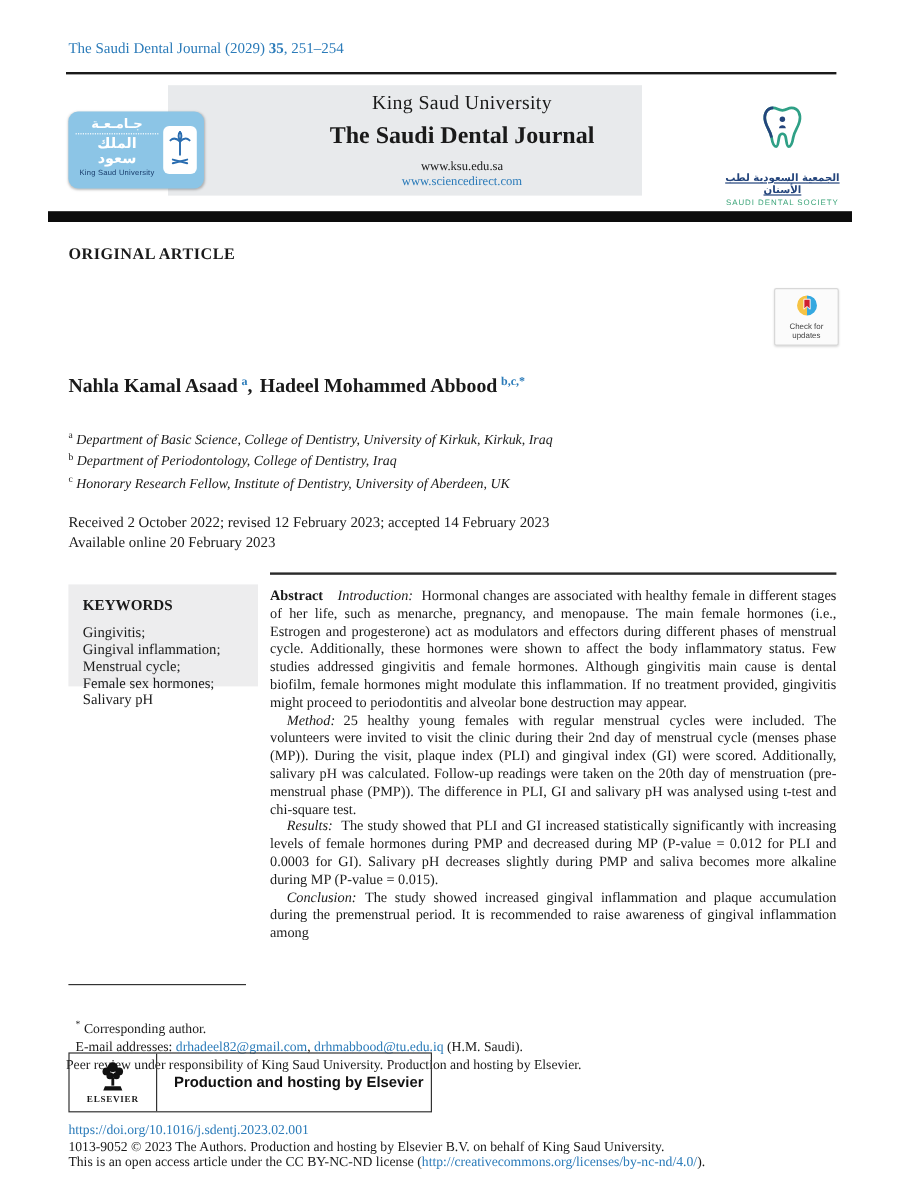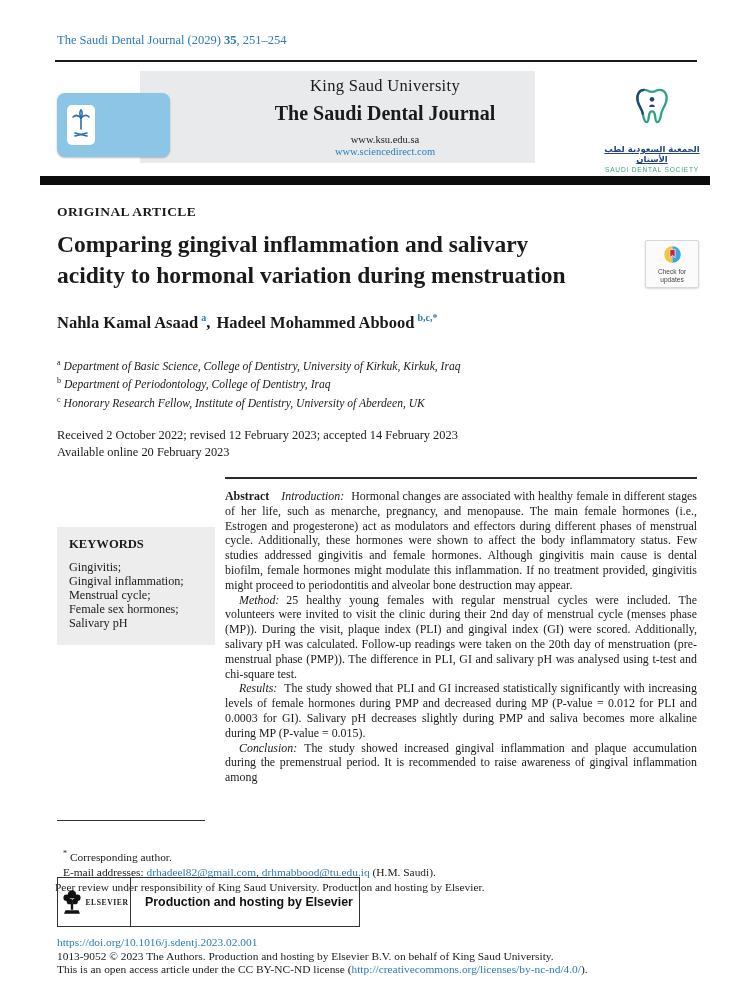--- a/index.html
+++ b/index.html
@@ -51,42 +51,42 @@
   .authors sup{color:#2b7bb9;font-size:10px;margin-left:3px;}
   .authors .sep{margin-right:2px;}
 
   .affiliations{position:absolute;left:57px;top:357px;font-size:11.6px;line-height:1.42;}
   .affiliations sup{font-size:8px;margin-right:3px;font-style:normal;}
 
   .history{position:absolute;left:57px;top:427px;font-size:12.4px;line-height:1.4;}
 
   
   .mid-rule{position:absolute;left:225px;top:477px;width:472px;height:2px;background:#2a2a2a;}
-  .keywords-box{position:absolute;left:57px;top:487px;width:158px;height:118px;background:#ededee;
-                box-sizing:border-box;padding:10px 12px;margin-top:40px;}
+  .keywords-box{position:absolute;left:57px;top:487px;width:158px;height:85px;background:#ededee;
+                box-sizing:border-box;padding:10px 12px;}
   .keywords-box h3{margin:0;font-size:12.6px;font-weight:bold;}
   .keywords-box ul{list-style:none;margin:9px 0 0;padding:0;}
   .keywords-box li{font-size:12.2px;line-height:13.9px;}
 
   .abstract{position:absolute;left:225px;top:489px;width:472px;font-size:11.9px;line-height:14.8px;text-align:justify;}
   .abstract p{margin:0;}
   .abstract p.ind{text-indent:14px;}
   .abs-label{font-weight:bold;margin-right:12px;}
   .abs-head{font-style:italic;margin-right:7px;}
 
   
   .fn-rule{position:absolute;left:57px;top:820px;width:148px;height:1px;background:#333;}
   .footnotes{position:absolute;left:55px;top:824px;font-size:11.4px;line-height:15.3px;width:640px;margin-top:22px;}
   .footnotes .pad{padding-left:8px;}
   .footnotes sup{font-size:8px;margin-right:3px;}
 
   
   .els-box{position:absolute;left:57px;top:877px;width:303px;height:50px;border:1.4px solid #333;
            display:flex;align-items:stretch;box-sizing:border-box;}
-  .els-logo-col{width:72px;display:flex;flex-direction:row;align-items:center;justify-content:center;
+  .els-logo-col{width:72px;display:flex;flex-direction:column;align-items:center;justify-content:center;
                 border-right:1px solid #333;}
   .els-word{font-size:7.6px;font-weight:bold;letter-spacing:.6px;margin-top:1px;}
   .els-statement{flex:1;display:flex;align-items:center;padding-left:14px;
                  font-family:"Liberation Sans",sans-serif;font-size:12.4px;font-weight:bold;color:#111;}
 
   
   .doi{position:absolute;left:57px;top:936px;font-size:11.4px;}
   .copyright{position:absolute;left:57px;top:950px;font-size:11.4px;}
   .license{position:absolute;left:57px;top:963px;font-size:11.4px;}
 </style>
@@ -100,20 +100,25 @@
 
   <div class="header-band"></div>
   <div class="header-text">
     <div class="univ">King Saud University</div>
     <div class="jour">The Saudi Dental Journal</div>
     <div class="u1">www.ksu.edu.sa</div>
     <div class="u2 link">www.sciencedirect.com</div>
   </div>
 
   <div class="ksu-logo">
+    <div class="ksu-left">
+      <div class="ksu-ar1">جـامـعـة</div>
+      <div class="ksu-ar2">الملك سعود</div>
+      <div class="ksu-caption">King Saud University</div>
+    </div>
     <div class="ksu-emblem">
       <svg width="20" height="32" viewBox="0 0 20 32">
         <g stroke="#2a6db0" stroke-width="1.6" fill="none" stroke-linecap="round">
           <path d="M10 20 V9"></path>
           <path d="M10 9 C7 6 4 6 2 8"></path>
           <path d="M10 9 C13 6 16 6 18 8"></path>
           <path d="M10 9 C8 4 9 2 10 1"></path>
           <path d="M10 9 C12 4 11 2 10 1"></path>
           <path d="M4 24 L16 27"></path>
           <path d="M16 24 L4 27"></path>
@@ -129,21 +134,20 @@
       <circle cx="20" cy="13" r="2.4" fill="#24457c"></circle>
       <path d="M17 21 C17 17.5 23 17.5 23 21 Z" fill="#24457c"></path>
     </svg>
     <div class="sds-arabic">الجمعية السعودية لطب الأسنان</div>
     <div class="sds-caption">SAUDI DENTAL SOCIETY</div>
   </div>
 
   <div class="black-band"></div>
 
   <div class="section-label">ORIGINAL ARTICLE</div>
-  <h1 class="title" style="margin:0;">Comparing gingival inflammation and salivary acidity to hormonal variation during menstruation</h1>
 
   <div class="check-badge">
     <svg width="19" height="19" viewBox="0 0 24 24">
       <path d="M12 1.5 A10.5 10.5 0 0 0 12 22.5 Z" fill="#f6c344"></path>
       <path d="M12 1.5 A10.5 10.5 0 0 1 12 22.5 Z" fill="#35a8e0"></path>
       <path d="M8.7 5.5 h6.6 v10.5 l-3.3 -2.8 l-3.3 2.8 Z" fill="#cf2030" stroke="#fff" stroke-width="1"></path>
     </svg>
     <div class="t">Check for</div>
     <div class="t">updates</div>
   </div>

